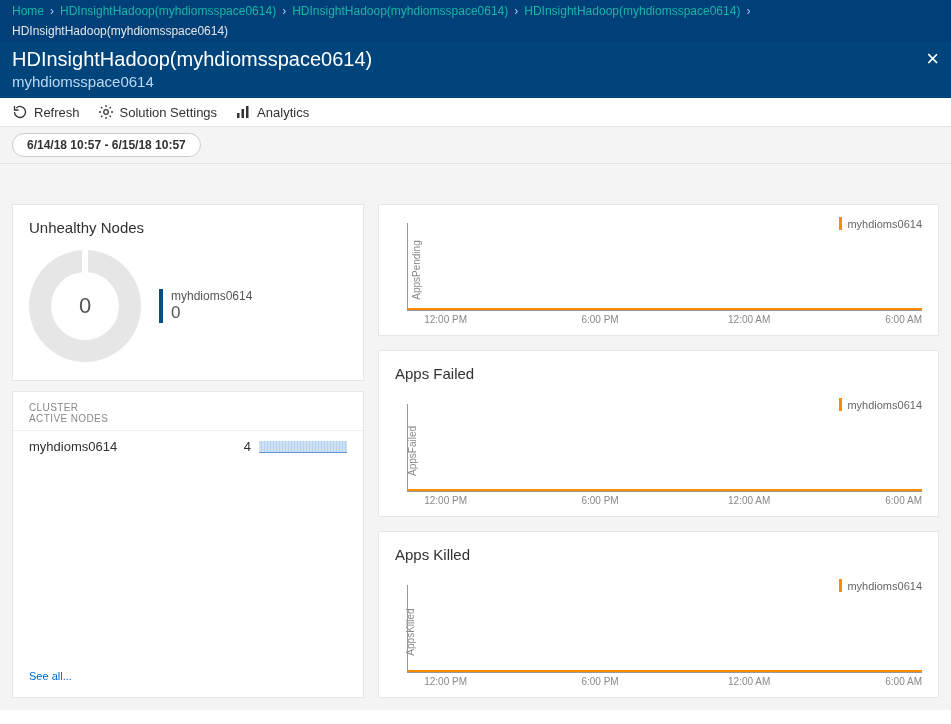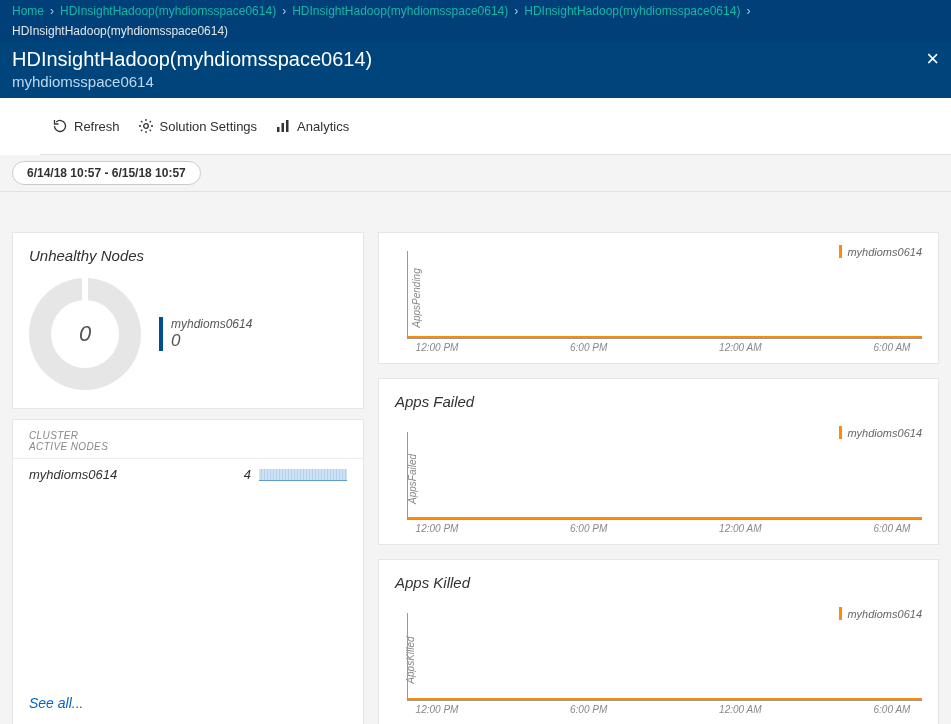--- a/index.html
+++ b/index.html
@@ -8,32 +8,32 @@
   .breadcrumbs { background: #003f77; color: #cde3f7; padding: 4px 12px; font-size: 12px; display: flex; gap: 6px; align-items: center; flex-wrap: wrap; }
   .breadcrumbs a { color: #14b8a6; text-decoration: none; cursor: pointer; }
   .breadcrumbs .sep { color: #9fd1ff; }
   .breadcrumbs .current { color: #e6e6e6; }
   
   .titlebar { background: #00447c; color: #fff; padding: 6px 12px 8px 12px; display: flex; justify-content: space-between; align-items: flex-start; }
   .titlebar .title { font-size: 20px; font-weight: 400; }
   .titlebar .subtitle { font-size: 15px; color: #bcd9f2; margin-top: 2px; }
   .titlebar .close { font-size: 22px; cursor: pointer; line-height: 1; color: #fff; }
   
-  .toolbar { background: #fff; border-bottom: 1px solid #e1e1e1; padding: 20px 12px; display: flex; gap: 18px; align-items: center; margin-left: 40px; }
+  .toolbar { background: #fff; border-bottom: 1px solid #e1e1e1; padding: 6px 12px; display: flex; gap: 18px; align-items: center; }
   .toolbar .btn { display: flex; align-items: center; gap: 6px; cursor: pointer; font-size: 13px; }
   .toolbar svg { width: 16px; height: 16px; }
   
   .timerange-bar { background: #f4f4f4; padding: 6px 12px; border-bottom: 1px solid #e1e1e1; }
   .timerange { display: inline-block; background: #fff; border: 1px solid #ccc; border-radius: 14px; padding: 4px 14px; font-size: 12px; cursor: pointer; font-weight: bold; }
   
   .content { background: #f4f4f4; padding: 40px 12px 12px 12px; display: flex; gap: 14px; }
   .left-col { width: 352px; display: flex; flex-direction: column; }
   .right-col { flex: 1; display: flex; flex-direction: column; gap: 14px; }
   
-  .card { background: #fff; border: 1px solid #e6e6e6; font-style: italic; }
+  .card { background: #fff; border: 1px solid #e6e6e6; }
   .card-title { font-size: 15px; font-weight: 400; padding: 14px 16px 4px 16px; color: #323130; }
   
   
   .donut-area { display: flex; align-items: center; gap: 18px; padding: 10px 16px 18px 16px; }
   .donut { width: 112px; height: 112px; position: relative; }
   .donut-ring { width: 112px; height: 112px; border-radius: 50%; background: #e6e6e6; }
   .donut-ring::after { content: ""; position: absolute; top: 22px; left: 22px; width: 68px; height: 68px; background: #fff; border-radius: 50%; }
   .donut-gap { position: absolute; top: -1px; left: 50%; transform: translateX(-50%); width: 6px; height: 24px; background: #fff; }
   .donut-center { position: absolute; top: 0; left: 0; width: 112px; height: 112px; display: flex; align-items: center; justify-content: center; font-size: 22px; color: #555; }
   .legend-row { display: flex; align-items: flex-start; gap: 8px; }
@@ -43,31 +43,31 @@
   
   .table-card { margin-top: 10px; flex: 1; display: flex; flex-direction: column; }
   .tbl-head { display: flex; font-size: 10px; color: #888; letter-spacing: 0.4px; padding: 10px 16px 6px 16px; border-bottom: 1px solid #eee; flex-direction: column; }
   .tbl-head .c1 { flex: 1; }
   .tbl-head .c2 { width: 90px; text-align: left; }
   .tbl-row { display: flex; align-items: center; padding: 8px 16px; font-size: 13px; }
   .tbl-row .c1 { flex: 1; }
   .tbl-row .c2 { width: 20px; text-align: right; padding-right: 8px; }
   .tbl-row .spark { width: 88px; height: 12px; background: repeating-linear-gradient(90deg,#cfe2f3 0 2px,#b3d1ec 2px 3px); border-bottom: 1px solid #5f9bcd; }
   .see-all { margin-top: auto; padding: 14px 16px; }
-  .see-all a { color: #0066cc; cursor: pointer; font-size: 14px; }
+  .see-all a { color: #0066cc; cursor: pointer; font-size: 11px; }
   
   
   .mchart { position: relative; padding: 10px 16px 10px 28px; }
   .mchart .legend { position: absolute; top: 12px; right: 16px; display: flex; align-items: center; gap: 5px; font-size: 11px; color: #666; }
   .mchart .legend .swatch { width: 3px; height: 13px; background: #ff8c00; }
   .mchart .ylabel { position: absolute; left: 8px; top: 50%; transform: translateY(-50%) rotate(-90deg); transform-origin: center; font-size: 10px; color: #888; white-space: nowrap; }
   .mchart .plot { height: 88px; border-left: 1px solid #999; border-bottom: 1px solid #999; margin-top: 8px; position: relative; }
   .mchart .baseline { position: absolute; left: 0; right: 0; bottom: 0; height: 2px; background: #ff8c00; }
   .mchart .xticks { display: flex; justify-content: space-between; font-size: 10px; color: #888; padding: 3px 0 0 0; }
-  .mchart .xticks span { width: 60px; text-align: center; }
+  .mchart .xticks span { width: 60px; text-align: right; }
 </style>
 </head>
 <body>
 
 <div class="breadcrumbs">
   <a>Home</a>
     <span class="sep">›</span>
   <a>HDInsightHadoop(myhdiomsspace0614)</a>
     <span class="sep">›</span>
   <a>HDInsightHadoop(myhdiomsspace0614)</a>

